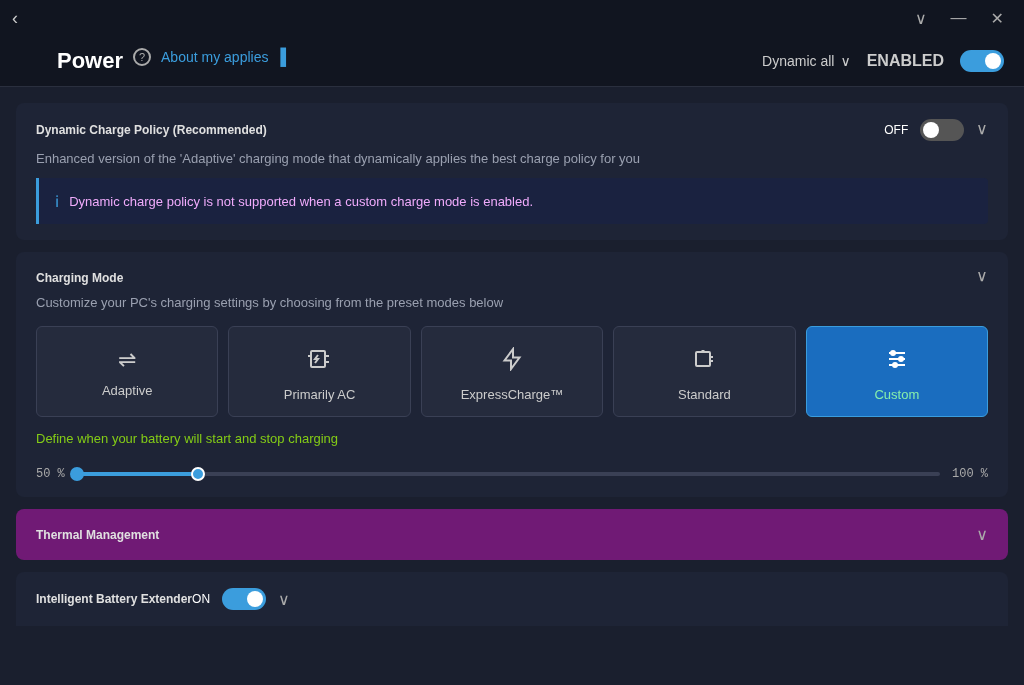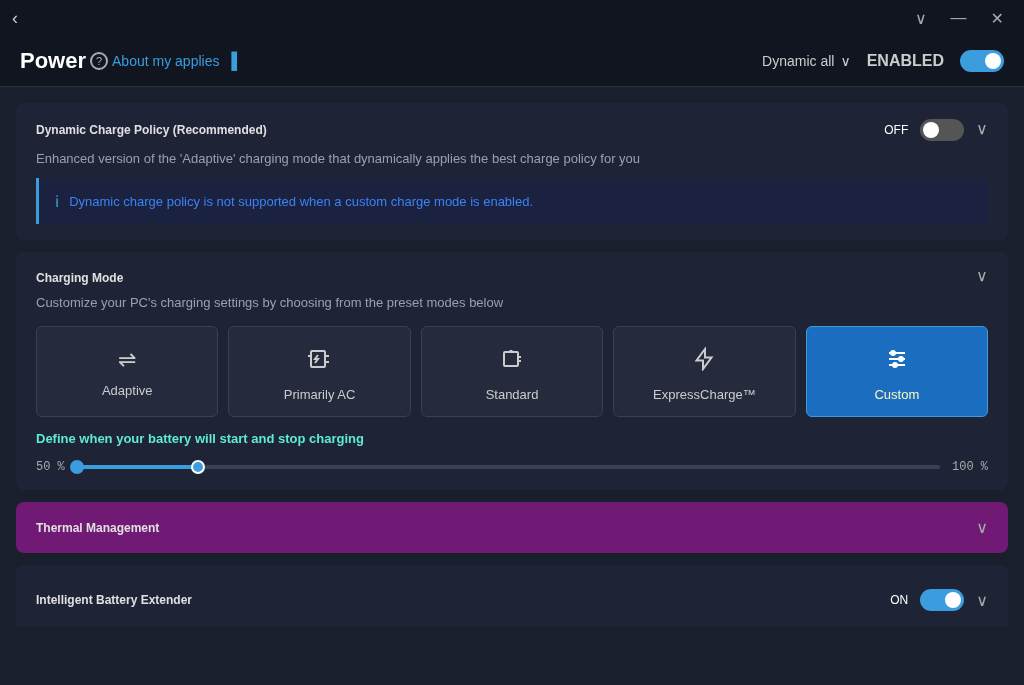--- a/index.html
+++ b/index.html
@@ -42,21 +42,21 @@
 
     
     .header {
       background: #111520;
       padding: 12px 20px;
       display: flex;
       align-items: center;
       justify-content: space-between;
       border-bottom: 1px solid #2a2f3e;
     }
-    .header-left { display: flex; align-items: center; gap: 4px; }
+    .header-left { display: flex; align-items: flex-start; gap: 10px; margin-left: 37px; }
     .header-title {
       font-size: 22px;
       font-weight: 700;
       color: #fff;
     }
     .header-help {
       width: 18px;
       height: 18px;
       border-radius: 50%;
       border: 2px solid #aaa;
@@ -172,21 +172,21 @@
       margin-top: 12px;
       background: #1a2240;
       border-left: 3px solid #3b9ddd;
       padding: 12px 16px;
       display: flex;
       align-items: center;
       gap: 10px;
       border-radius: 0 4px 4px 0;
     }
     .info-icon { color: #3b9ddd; font-size: 16px; }
-    .info-text { font-size: 13px; color: #3b82f6; }
+    .info-text { font-size: 13px; color: #f0abfc; }
 
     
     .section-desc-charging {
       margin-top: 8px;
       font-size: 13px;
       color: #9aa0b0;
     }
 
     
     .mode-cards {
@@ -211,29 +211,28 @@
       background: #1a6dbf;
       border-color: #3b9ddd;
     }
     .mode-card-icon { font-size: 22px; color: #ccc; }
     .mode-card.selected .mode-card-icon { color: #fff; }
     .mode-card-label {
       font-size: 13px;
       color: #ccc;
       text-align: center;
     }
-    .mode-card.selected .mode-card-label { color: #fef9c3; }
+    .mode-card.selected .mode-card-label { color: #86efac; }
 
     
     .slider-section { margin-top: 14px; }
     .slider-label {
       font-size: 13px;
-      color: #5eead4;
-      margin-bottom: 14px;
-      font-weight: bold;
+      color: #84cc16;
+      margin-bottom: 21px;
     }
     .slider-row {
       display: flex;
       align-items: center;
       gap: 12px;
     }
     .slider-min, .slider-max {
       font-size: 12px;
       color: #aaa;
       white-space: nowrap;
@@ -290,22 +289,20 @@
 
     
     .ibe-section {
       background: #1e2436;
       border-radius: 8px 8px 0 0;
       padding: 16px 20px;
     }
     .ibe-header {
       display: flex;
       align-items: center;
-      justify-content: space-between;
-      margin-top: 8px;
     }
   </style>
 </head>
 <body>
 
 <div class="title-bar">
   <div class="title-bar-left">
     <button class="title-bar-back">‹</button>
   </div>
   <div class="title-bar-controls">
@@ -375,36 +372,36 @@
             <line x1="3" y1="9" x2="0" y2="9"></line>
             <polyline points="10,8 7,12 10,12 7,16"></polyline>
           </svg>
         </span>
         <span class="mode-card-label">Primarily AC</span>
       </div>
 
       <div class="mode-card">
         <span class="mode-card-icon">
           <svg width="24" height="24" viewBox="0 0 24 24" fill="none" stroke="#ccc" stroke-width="2">
+            <polygon points="13,2 4.5,13.5 11,13.5 11,22 19.5,10.5 13,10.5"></polygon>
+          </svg>
+        </span>
+        <span class="mode-card-label">ExpressCharge™</span>
+      </div>
+
+      <div class="mode-card">
+        <span class="mode-card-icon">
+          <svg width="24" height="24" viewBox="0 0 24 24" fill="none" stroke="#ccc" stroke-width="2">
             <rect x="4" y="5" width="14" height="14" rx="1"></rect>
             <line x1="18" y1="10" x2="21" y2="10"></line>
             <line x1="18" y1="14" x2="21" y2="14"></line>
             <line x1="11" y1="5" x2="11" y2="3" stroke-width="3"></line>
           </svg>
         </span>
         <span class="mode-card-label">Standard</span>
-      </div>
-
-      <div class="mode-card">
-        <span class="mode-card-icon">
-          <svg width="24" height="24" viewBox="0 0 24 24" fill="none" stroke="#ccc" stroke-width="2">
-            <polygon points="13,2 4.5,13.5 11,13.5 11,22 19.5,10.5 13,10.5"></polygon>
-          </svg>
-        </span>
-        <span class="mode-card-label">ExpressCharge™</span>
       </div>
 
       <div class="mode-card selected">
         <span class="mode-card-icon">
           <svg width="24" height="24" viewBox="0 0 24 24" fill="none" stroke="#fff" stroke-width="2">
             <line x1="4" y1="6" x2="20" y2="6"></line>
             <line x1="4" y1="12" x2="20" y2="12"></line>
             <line x1="4" y1="18" x2="20" y2="18"></line>
             <circle cx="8" cy="6" r="2" fill="#fff"></circle>
             <circle cx="16" cy="12" r="2" fill="#fff"></circle>

